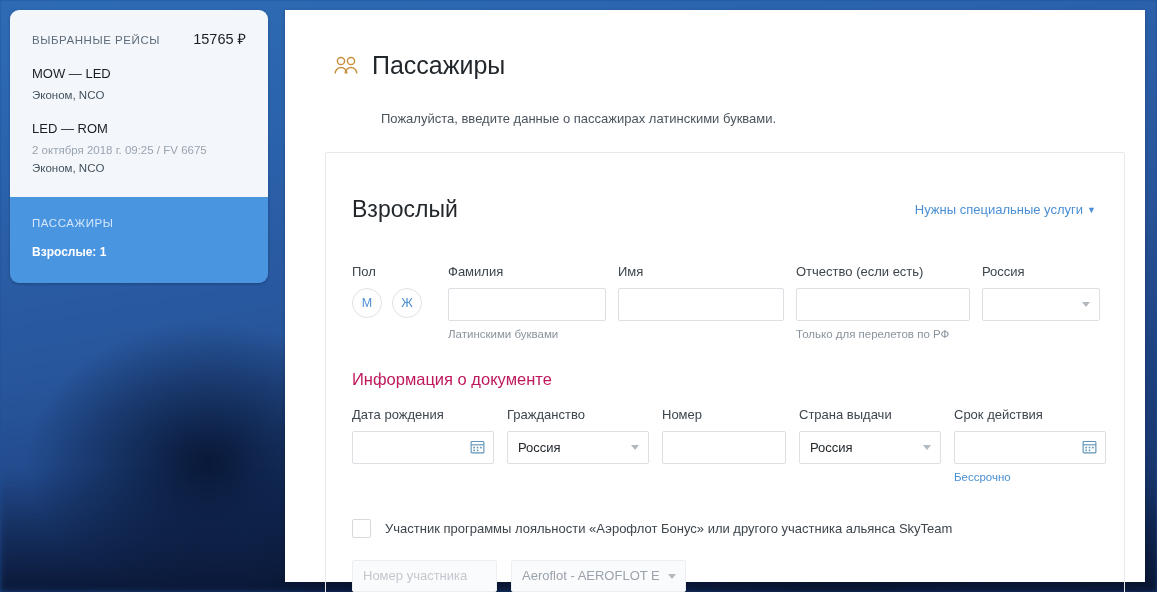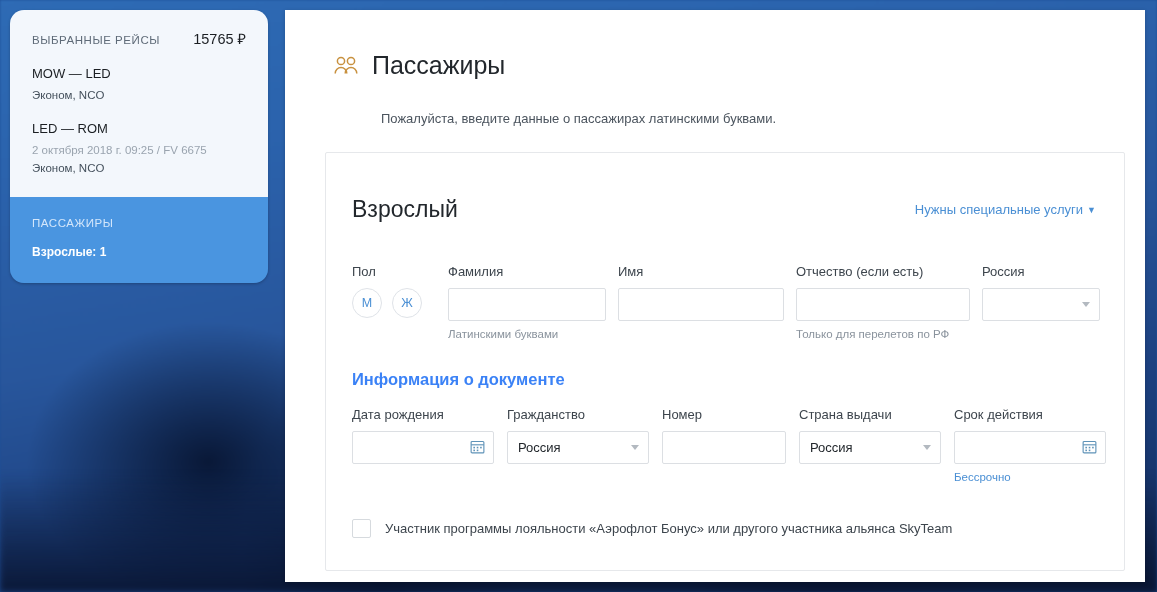--- a/index.html
+++ b/index.html
@@ -26,21 +26,21 @@
   }
   #bg-dark-bottom{
     position:absolute; left:0; right:0; bottom:0; height:120px;
     background:linear-gradient(to bottom, rgba(10,25,60,0), rgba(8,18,44,.85));
     filter:blur(3px);
   }
 
   
   #sidebar {
     position:absolute; left:10px; top:10px; width:258px;
-    border-radius:14px; overflow:hidden;
+    border-radius:9px; overflow:hidden;
     box-shadow:0 1px 3px rgba(0,0,0,.25);
   }
   .side-flights {
     background:#f3f7fc;
     padding:18px 22px 20px 22px;
   }
   .side-head {
     display:flex; justify-content:space-between; align-items:baseline;
     margin-bottom:18px;
   }
@@ -129,21 +129,21 @@
     display:flex; align-items:center;
     position:relative; cursor:pointer; user-select:none;
   }
   .selbox .arrow {
     position:absolute; right:9px; top:50%;
     width:0;height:0;border-left:4.5px solid transparent;border-right:4.5px solid transparent;
     border-top:5px solid #b3b9c0; transform:translateY(-2px);
   }
 
   
-  .sec-title { font-size:16.5px; color:#3b82f6; margin-top:30px; font-weight:700; }
+  .sec-title { font-size:16.5px; color:#be185d; margin-top:30px; font-weight:400; }
 
   .doc-labels { display:flex; margin-top:18px; }
   .doc-fields { display:flex; margin-top:9px; align-items:flex-start; }
   .d-dob  { width:155px; flex:0 0 155px; }
   .d-cit  { width:155px; flex:0 0 155px; }
   .d-num  { width:137px; flex:0 0 137px; }
   .d-iss  { width:155px; flex:0 0 155px; }
   .d-exp  { width:152px; flex:0 0 152px; }
 
   .date-wrap { position:relative; }
@@ -344,15 +344,22 @@
         </div>
         <span class="sub-link">Бессрочно</span>
       </div>
     </div>
 
     <div class="loy-row">
       <span class="chk"></span>
       <span class="loy-text">Участник программы лояльности «Аэрофлот Бонус» или другого участника альянса SkyTeam</span>
     </div>
 
+    <div class="loy-fields">
+      <input class="loy-num" type="text" disabled="" value="" placeholder="Номер участника" style="">
+      <div class="loy-sel">
+        <span>Aeroflot - AEROFLOT E</span>
+        <span class="arrow2"></span>
+      </div>
+    </div>
 
   </section>
 </main>
 
 </body></html>

